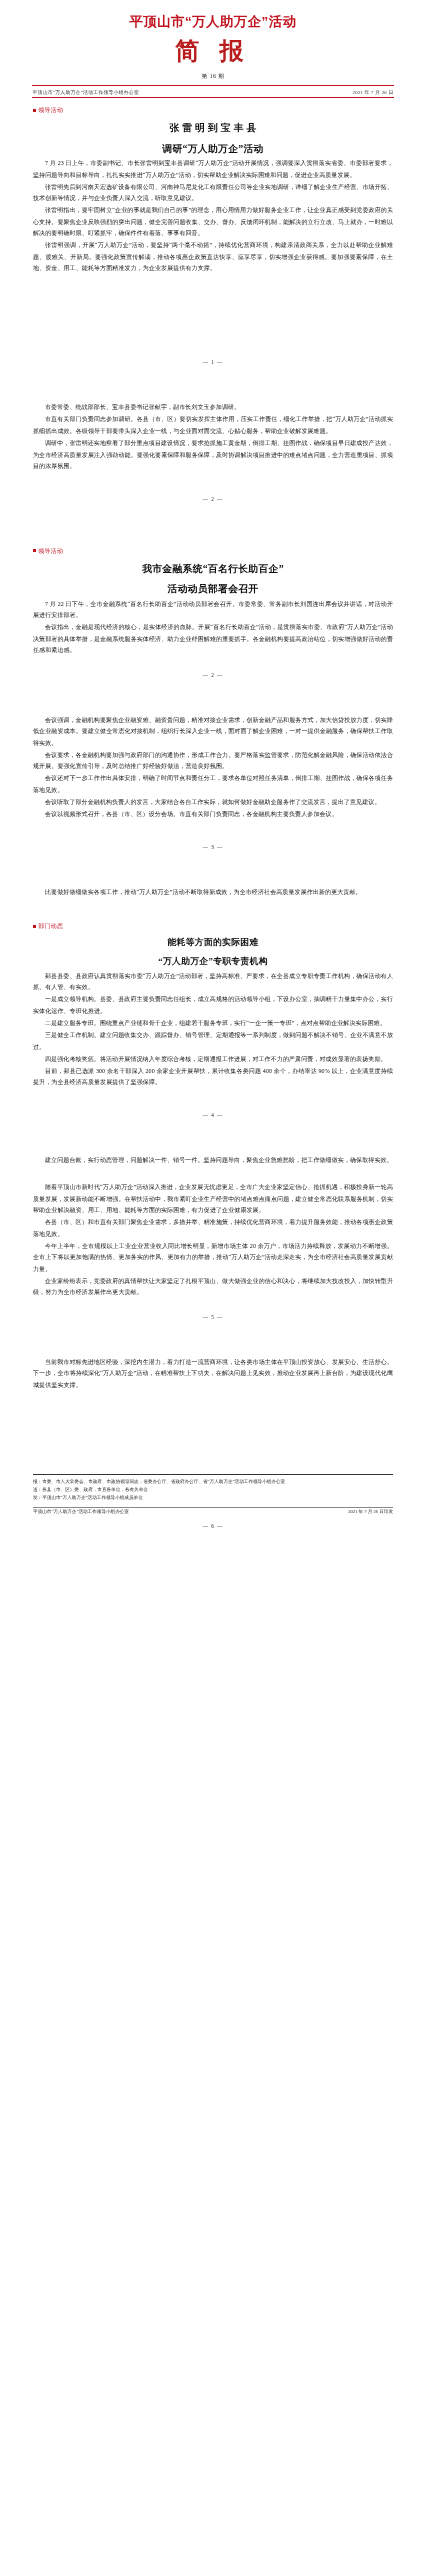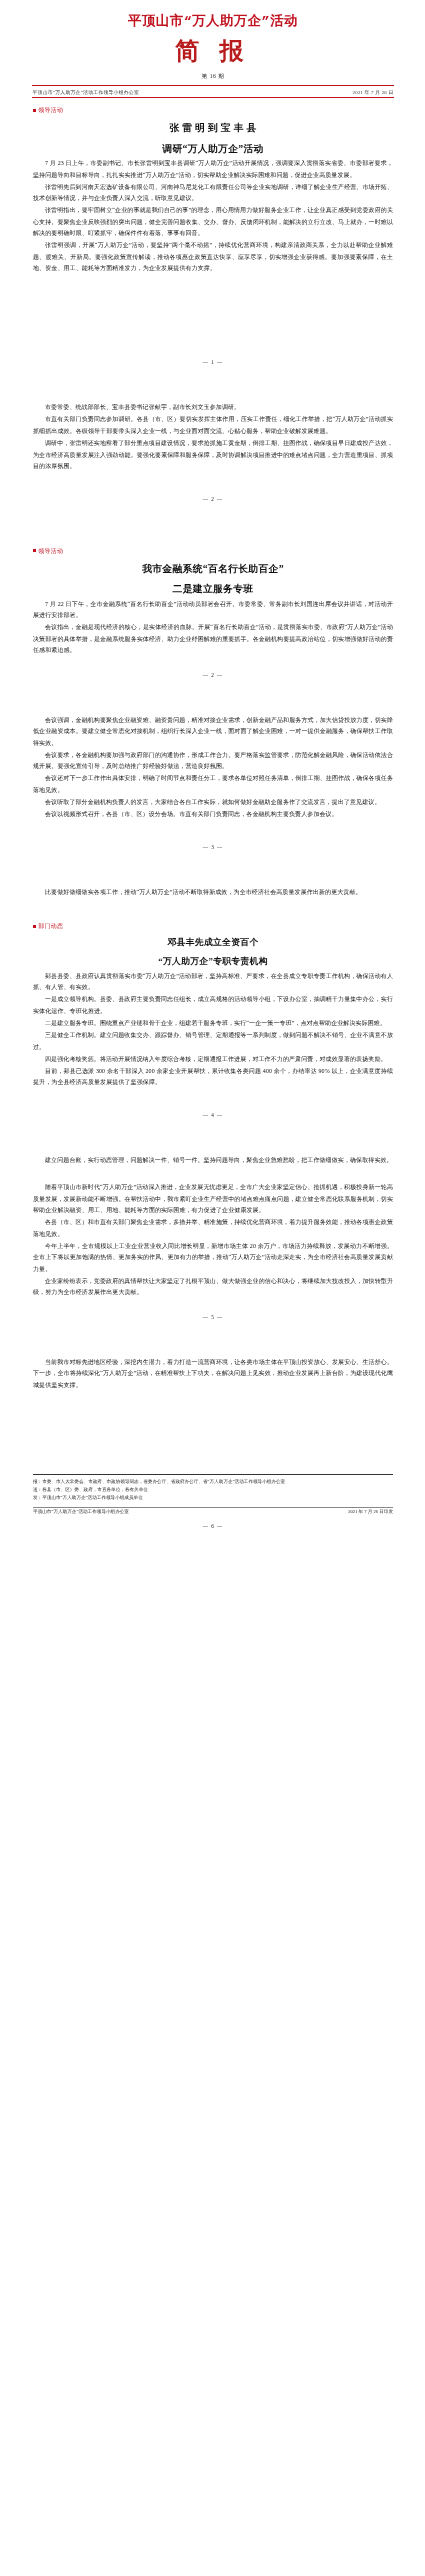--- a/index.html
+++ b/index.html
@@ -22,21 +22,21 @@
   .masthead {
     padding: 13.4px 32px 0 32px;
     text-align: center;
   }
   .mast-title {
     color: #c1121f;
     font-size: 13.4px;
     font-weight: bold;
     letter-spacing: 0.5px;
     line-height: 1.4;
-    font-family: Liberation Mono, monospace;
+    font-family: Liberation Sans, sans-serif;
   }
   .mast-jianbao {
     color: #b91c1c;
     font-size: 24px;
     font-weight: bold;
     letter-spacing: 7.2px;
     margin-top: 5.2px;
     line-height: 1.2;
   }
   .mast-issue {
@@ -166,21 +166,21 @@
       <p class="body">调研中，张雷明还实地察看了部分重点项目建设情况，要求抢抓施工黄金期，倒排工期、挂图作战，确保项目早日建成投产达效，为全市经济高质量发展注入强劲动能。要强化要素保障和服务保障，及时协调解决项目推进中的难点堵点问题，全力营造重项目、抓项目的浓厚氛围。</p>
       <div class="spacer-sm"></div>
       <div class="pagenum">— 2 —</div>
     </div>
 
     <div class="spacer-md"></div>
 
     <div>
       <div class="sec-label"><span class="sq"></span><span>领导活动</span></div>
       <div class="headline">我市金融系统“百名行长助百企”</div>
-      <div class="headline">二是建立服务专班</div>
+      <div class="headline">活动动员部署会召开</div>
       <p class="body">7 月 22 日下午，全市金融系统“百名行长助百企”活动动员部署会召开。市委常委、常务副市长刘国连出席会议并讲话，对活动开展进行安排部署。</p>
       <p class="body">会议指出，金融是现代经济的核心，是实体经济的血脉。开展“百名行长助百企”活动，是贯彻落实市委、市政府“万人助万企”活动决策部署的具体举措，是金融系统服务实体经济、助力企业纾困解难的重要抓手。各金融机构要提高政治站位，切实增强做好活动的责任感和紧迫感。</p>
       <div class="spacer-xs"></div>
       <div class="pagenum">— 2 —</div>
       <div class="spacer-md"></div>
       <p class="body">会议强调，金融机构要聚焦企业融资难、融资贵问题，精准对接企业需求，创新金融产品和服务方式，加大信贷投放力度，切实降低企业融资成本。要建立健全常态化对接机制，组织行长深入企业一线，面对面了解企业困难，一对一提供金融服务，确保帮扶工作取得实效。</p>
       <p class="body">会议要求，各金融机构要加强与政府部门的沟通协作，形成工作合力。要严格落实监管要求，防范化解金融风险，确保活动依法合规开展。要强化宣传引导，及时总结推广好经验好做法，营造良好氛围。</p>
       <p class="body">会议还对下一步工作作出具体安排，明确了时间节点和责任分工，要求各单位对照任务清单，倒排工期、挂图作战，确保各项任务落地见效。</p>
       <p class="body">会议听取了部分金融机构负责人的发言，大家结合各自工作实际，就如何做好金融助企服务作了交流发言，提出了意见建议。</p>
       <p class="body">会议以视频形式召开，各县（市、区）设分会场。市直有关部门负责同志，各金融机构主要负责人参加会议。</p>
@@ -191,21 +191,21 @@
     <div class="spacer-md"></div>
 
     <div>
       <p class="body">比要做好做细做实各项工作，推动“万人助万企”活动不断取得新成效，为全市经济社会高质量发展作出新的更大贡献。</p>
     </div>
 
     <div class="spacer-sm"></div>
 
     <div>
       <div class="sec-label"><span class="sq"></span><span>部门动态</span></div>
-      <div class="headline small">邓县丰先成立全资百个</div>
+      <div class="headline small">能耗等方面的实际困难</div>
       <div class="headline small">“万人助万企”专职专责机构</div>
       <p class="body">郏县县委、县政府认真贯彻落实市委“万人助万企”活动部署，坚持高标准、严要求，在全县成立专职专责工作机构，确保活动有人抓、有人管、有实效。</p>
       <p class="body">一是成立领导机构。县委、县政府主要负责同志任组长，成立高规格的活动领导小组，下设办公室，抽调精干力量集中办公，实行实体化运作、专班化推进。</p>
       <p class="body">二是建立服务专班。围绕重点产业链和骨干企业，组建若干服务专班，实行“一企一策一专班”，点对点帮助企业解决实际困难。</p>
       <p class="body">三是健全工作机制。建立问题收集交办、跟踪督办、销号管理、定期通报等一系列制度，做到问题不解决不销号、企业不满意不放过。</p>
       <p class="body">四是强化考核奖惩。将活动开展情况纳入年度综合考核，定期通报工作进展，对工作不力的严肃问责，对成效显著的表扬奖励。</p>
       <p class="body">目前，郏县已选派 300 余名干部深入 200 余家企业开展帮扶，累计收集各类问题 400 余个，办结率达 90% 以上，企业满意度持续提升，为全县经济高质量发展提供了坚强保障。</p>
       <div class="spacer-sm"></div>
       <div class="pagenum">— 4 —</div>
     </div>

